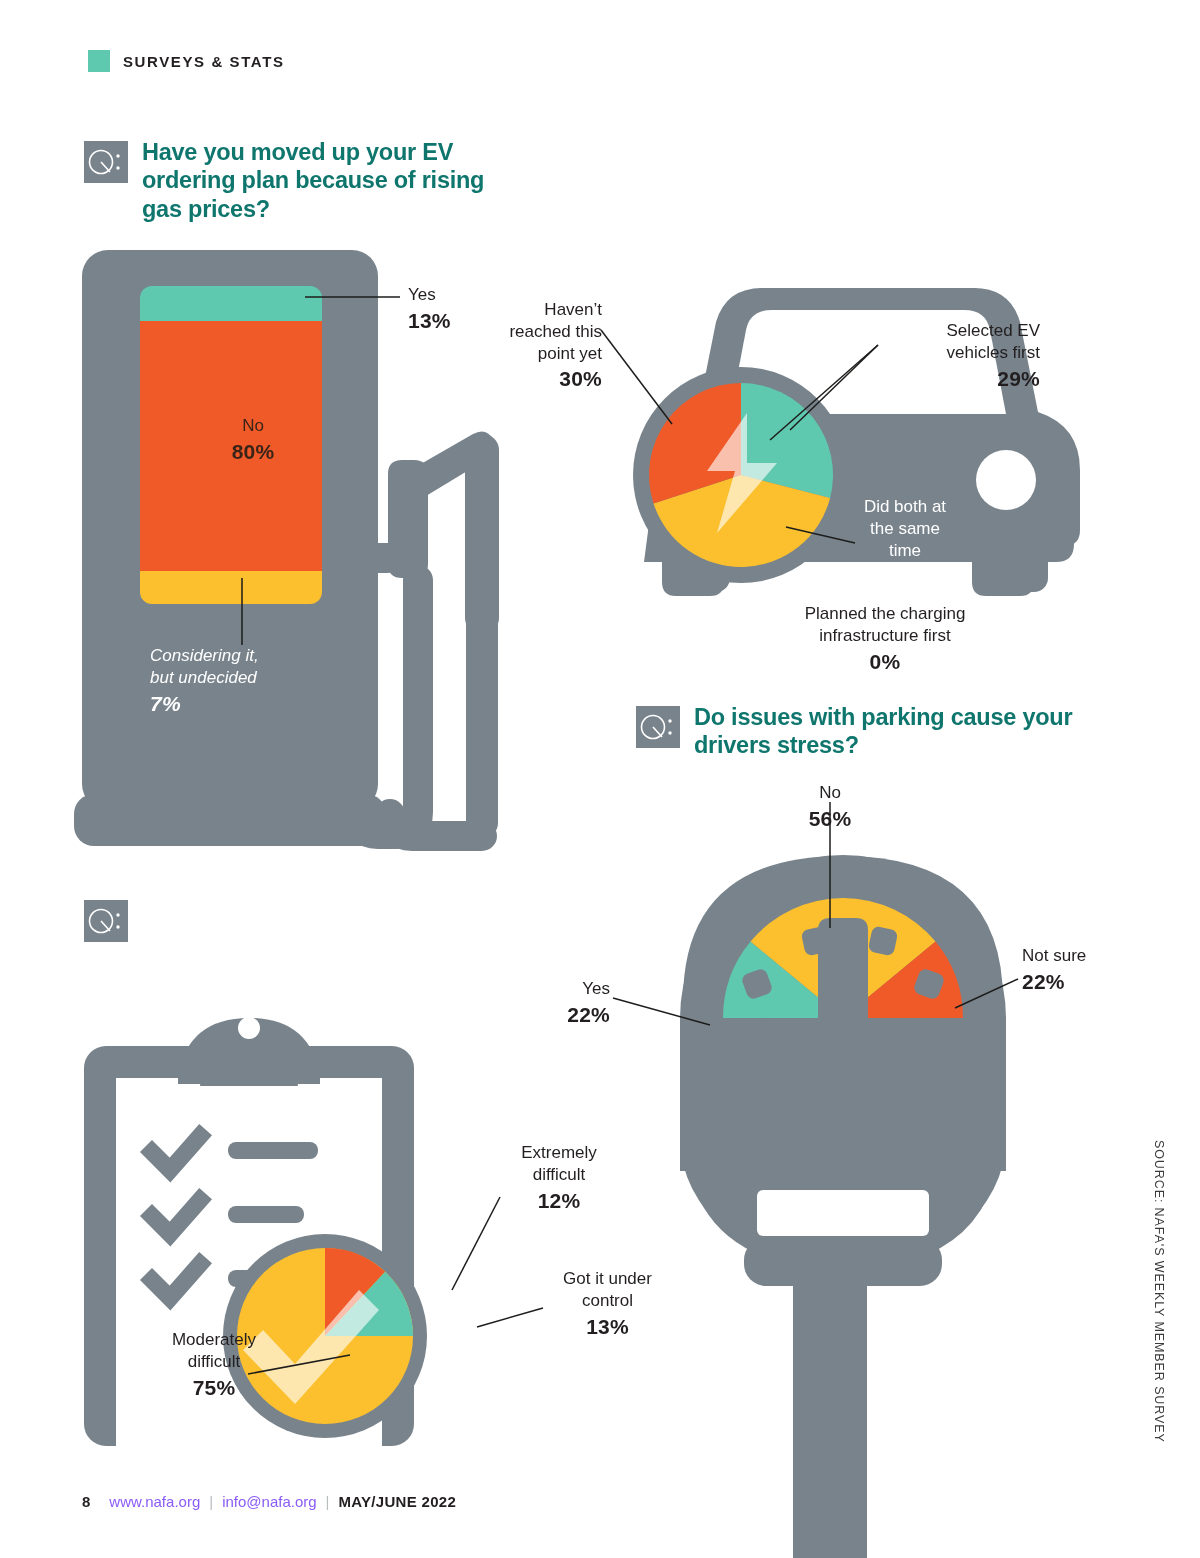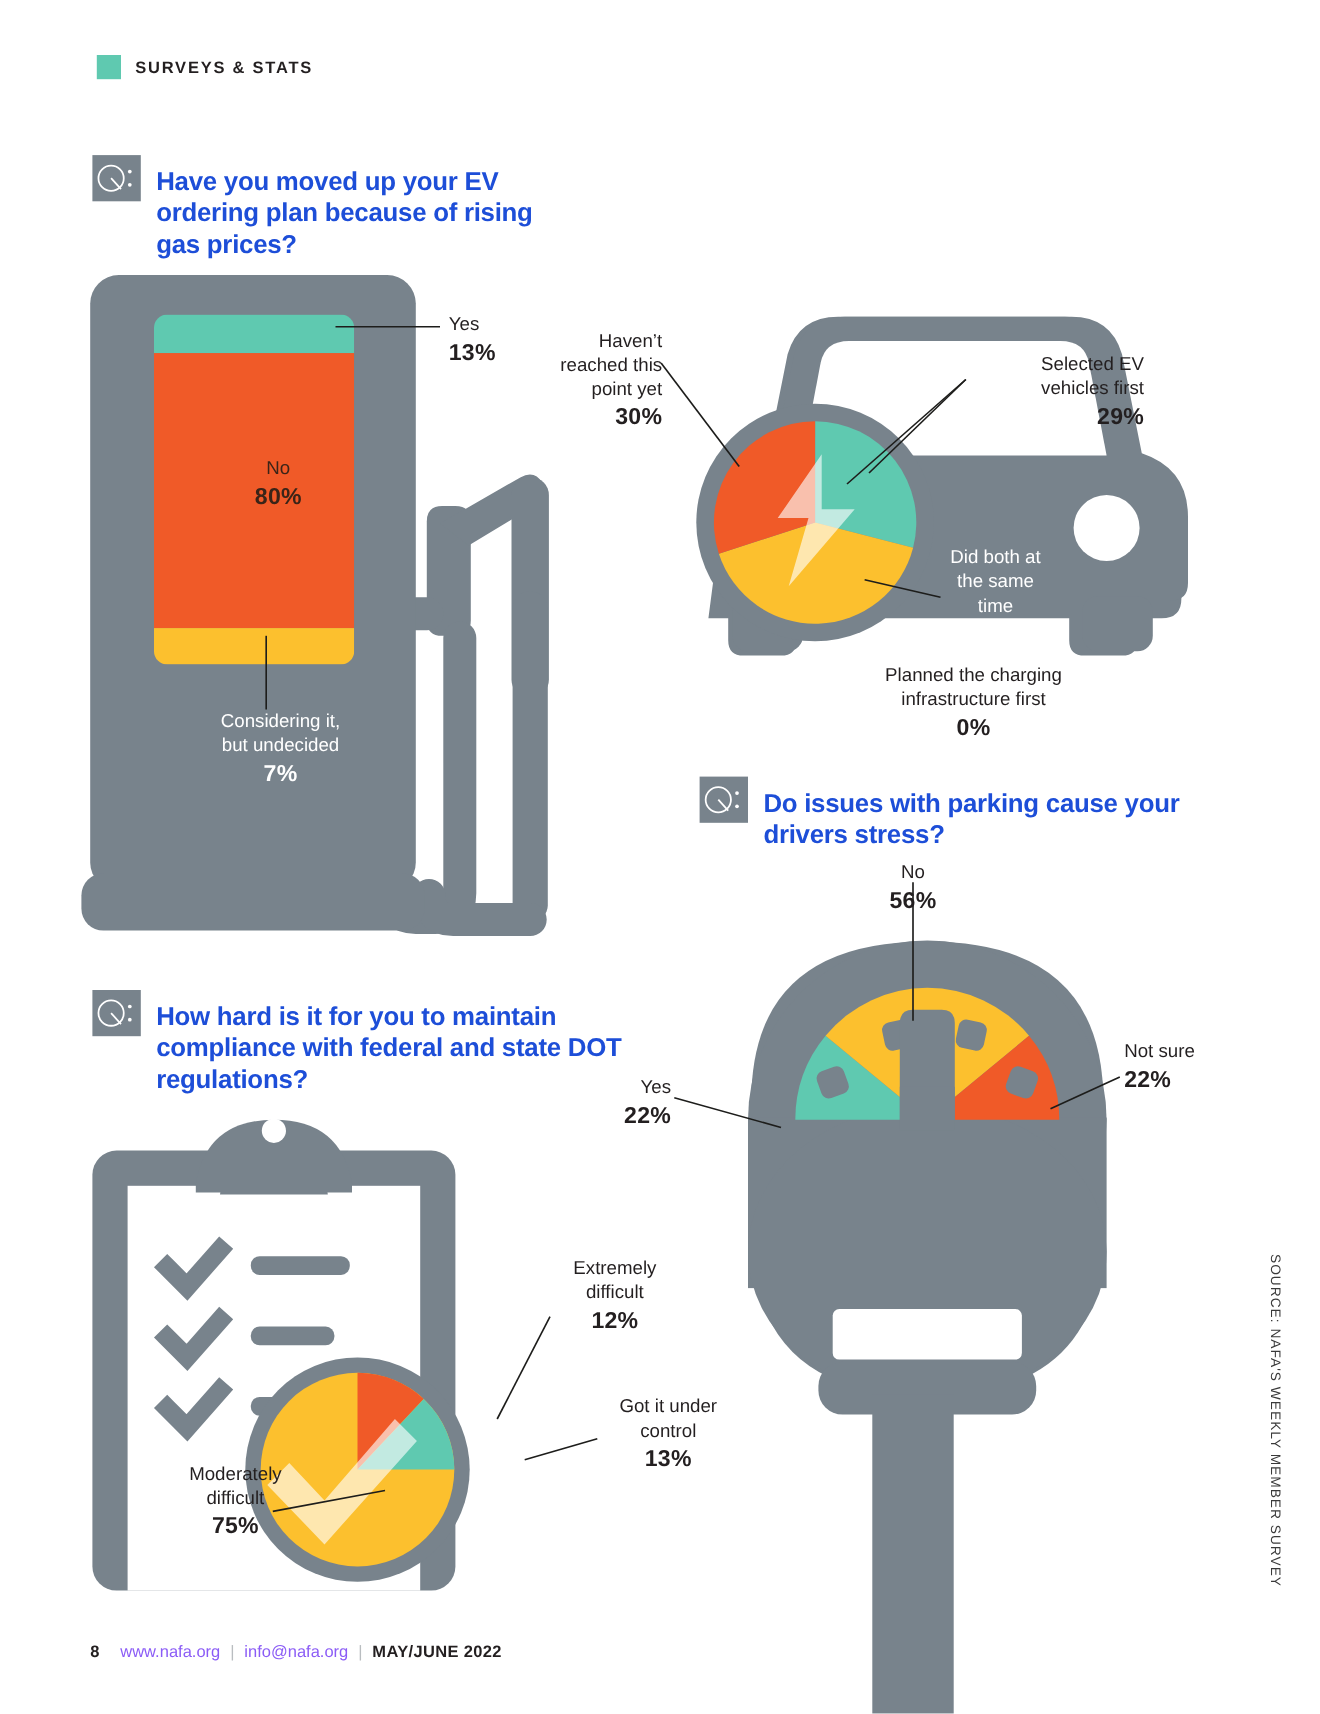--- a/index.html
+++ b/index.html
@@ -22,23 +22,22 @@
 
   
   .qblock { position:absolute; display:flex; gap:14px; align-items:flex-start; }
   .qbadge {
     width:44px; height:42px; background:#78838C; flex:none;
     display:flex; align-items:center; justify-content:center;
     margin-top:3px;
   }
   .qbadge svg { display:block; }
   .qtitle {
-    font-size:23.5px; font-weight:bold; line-height:1.21; color:#1d4ed8;
+    font-size:23.5px; font-weight:bold; line-height:1.21; color:#0f766e;
     letter-spacing:-0.25px;
-    margin-top:13px;
   }
 
   #q1 { left:84px; top:138px; width:440px; }
   #q2 { left:636px; top:138px; width:510px; }
   #q3 { left:636px; top:703px; width:470px; }
   #q4 { left:84px; top:897px; width:520px; }
 
   
   .art { position:absolute; }
   #art-pump   { left:70px;  top:238px;  width:470px; height:620px; }
@@ -49,21 +48,21 @@
   
   .callout { position:absolute; font-size:17px; line-height:1.28; color:#231f20; }
   .callout .pct { display:block; font-weight:bold; font-size:21px; letter-spacing:0.2px; margin-top:2px; }
   .callout.light { color:#ffffff; }
   .callout.light .pct { color:#ffffff; }
   .callout.dark-on-fill { color:#3a2418; }
 
   
   #c-yes13   { left:408px; top:284px;  width:120px; }
   #c-no80    { left:163px; top:415px;  width:180px; text-align:center; }
-  #c-cons7   { left:150px; top:645px;  width:210px; text-align:center; }
+  #c-cons7   { left:150px; top:645px;  width:210px; text-align:left;font-style:italic; }
 
   #c-havent  { left:462px; top:299px;  width:140px; text-align:right; }
   #c-selev   { left:880px; top:320px;  width:160px; text-align:right; }
   #c-both41  { left:840px; top:472px;  width:130px; text-align:center;margin-top:24px; }
   #c-planned { left:760px; top:603px;  width:250px; text-align:center; }
 
   #c-no56    { left:760px; top:782px;  width:140px; text-align:center; }
   #c-yes22   { left:500px; top:978px;  width:110px; text-align:right; }
   #c-notsure { left:1022px; top:945px; width:130px; text-align:left; }
 
@@ -129,21 +128,20 @@
 
   <div class="qblock" id="q4">
     <div class="qbadge">
       <svg width="40" height="34" viewBox="0 0 40 34">
         <circle cx="15" cy="17" r="11.5" fill="none" stroke="#ffffff" stroke-width="1.6"></circle>
         <line x1="15" y1="17" x2="24" y2="27" stroke="#ffffff" stroke-width="1.6"></line>
         <circle cx="32" cy="11" r="1.7" fill="#ffffff"></circle>
         <circle cx="32" cy="23" r="1.7" fill="#ffffff"></circle>
       </svg>
     </div>
-    <div class="qtitle"> How hard is it for you to maintain compliance with federal and state DOT regulations?</div>
   </div>
 
   <div class="art" id="art-pump">
     <svg width="470" height="620" viewBox="0 0 470 620">
 
       <path d="M318 236 q0 -14 14 -14 h12 q14 0 14 14 v90 q0 14 -14 14 h-12 q-14 0 -14 -14 z" fill="#78838C"></path>
       <path d="M330 238 L403 196 q13 -7 20 5 q7 13 -6 20 L356 258 z" fill="#78838C"></path>
       <rect x="395" y="196" width="34" height="200" rx="16" fill="#78838C"></rect>
       <path d="M318 320 h-10 q-22 0 -22 22 v232 q0 22 22 22 h18 q22 0 22 -22 v-232" fill="none" stroke="#78838C" stroke-width="30" stroke-linecap="round"></path>
       <rect x="396" y="300" width="32" height="300" rx="15" fill="#78838C"></rect>

